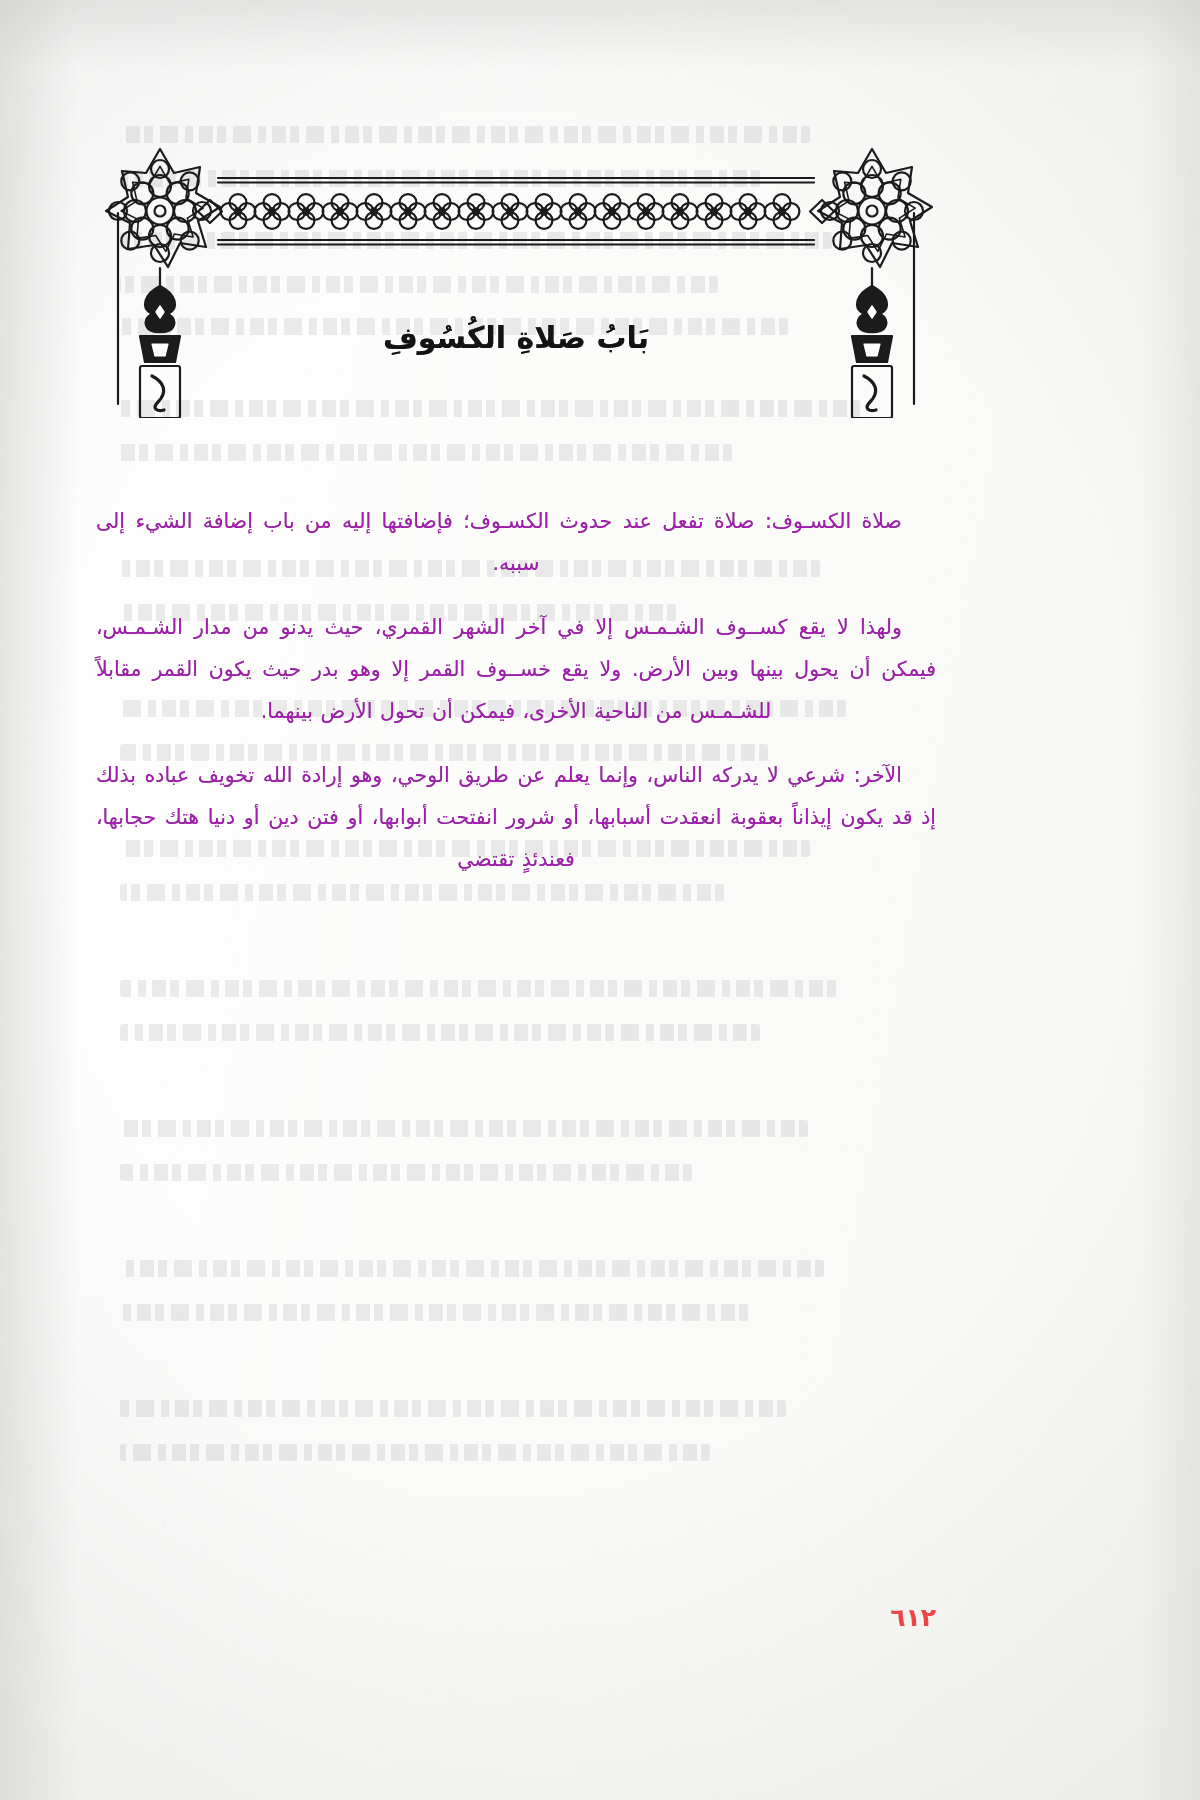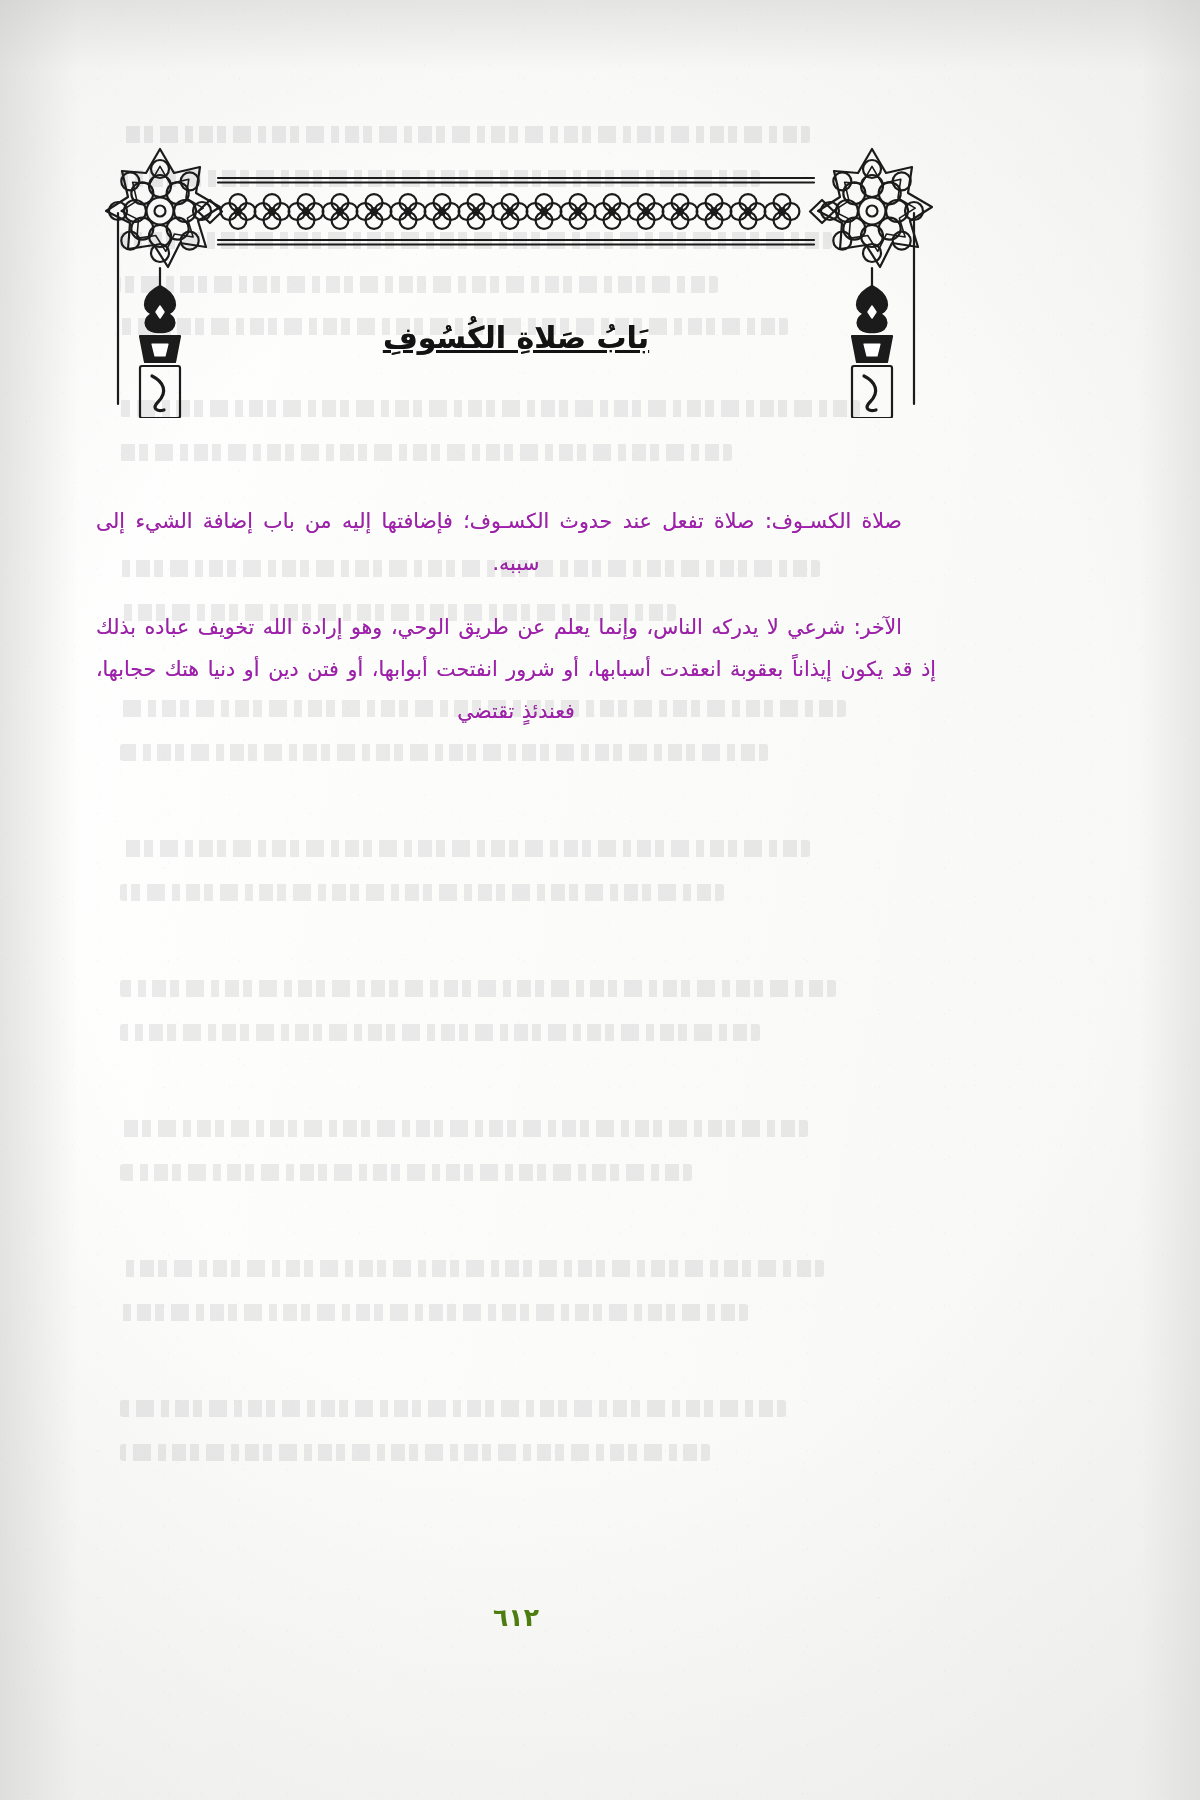--- a/index.html
+++ b/index.html
@@ -106,21 +106,20 @@
     right: 0;
     top: 300px;
     text-align: center;
     font-family: "DejaVu Sans", "Liberation Sans", sans-serif;
     font-size: 30px;
     font-weight: bold;
     color: #131313;
     letter-spacing: 0px;
     direction: rtl;
     text-shadow: 0 0 0.6px rgba(0,0,0,0.55);
-    text-decoration: underline;
   }
 
   
   #body-text {
     position: absolute;
     left: 0;
     top: 500px;
     width: 840px;
     direction: rtl;
     text-align: justify;
@@ -139,25 +138,25 @@
     text-shadow: 0 0 0.45px rgba(0,0,0,0.42);
   }
   .para:last-child { margin-bottom: 0; }
 
   
   #page-number {
     position: absolute;
     left: 0;
     right: 0;
     bottom: 168px;
-    text-align: center;
+    text-align: right;
     font-family: "DejaVu Sans", "Liberation Sans", sans-serif;
     font-size: 25px;
     font-weight: bold;
-    color: #4d7c0f;
+    color: #ef4444;
     letter-spacing: 1px;
     direction: rtl;
   }
 
   
   #scan-noise {
     position: absolute;
     inset: 0;
     pointer-events: none;
     opacity: 0.22;
@@ -348,20 +347,21 @@
           <rect x="756" y="248" width="40" height="52" rx="2"></rect>
           <path d="M768,258 C780,264 784,274 774,284 C768,290 772,294 780,292" stroke-width="3.2"></path>
         </g>
       </svg>
     </div>
 
     <h1 id="chapter-title">بَابُ صَلاةِ الكُسُوفِ</h1>
 
     <div id="body-text">
       <p class="para">صلاة الكسـوف: صلاة تفعل عند حدوث الكسـوف؛ فإضافتها إليه من باب إضافة الشيء إلى سببه.</p>
+      <p class="para">ولهذا لا يقع كســوف الشـمـس إلا في آخر الشهر القمري، حيث يدنو من مدار الشـمـس، فيمكن أن يحول بينها وبين الأرض. ولا يقع خســوف القمر إلا وهو بدر حيث يكون القمر مقابلاً للشـمـس من الناحية الأخرى، فيمكن أن تحول الأرض بينهما.</p>
       <p class="para">الآخر: شرعي لا يدركه الناس، وإنما يعلم عن طريق الوحي، وهو إرادة الله تخويف عباده بذلك إذ قد يكون إيذاناً بعقوبة انعقدت أسبابها، أو شرور انفتحت أبوابها، أو فتن دين أو دنيا هتك حجابها، فعندئذٍ تقتضي</p>
     </div>
 
     <div id="page-number">٦١٢</div>
 
   </div>
 
   <div id="scan-noise"></div>
 </div>
 

